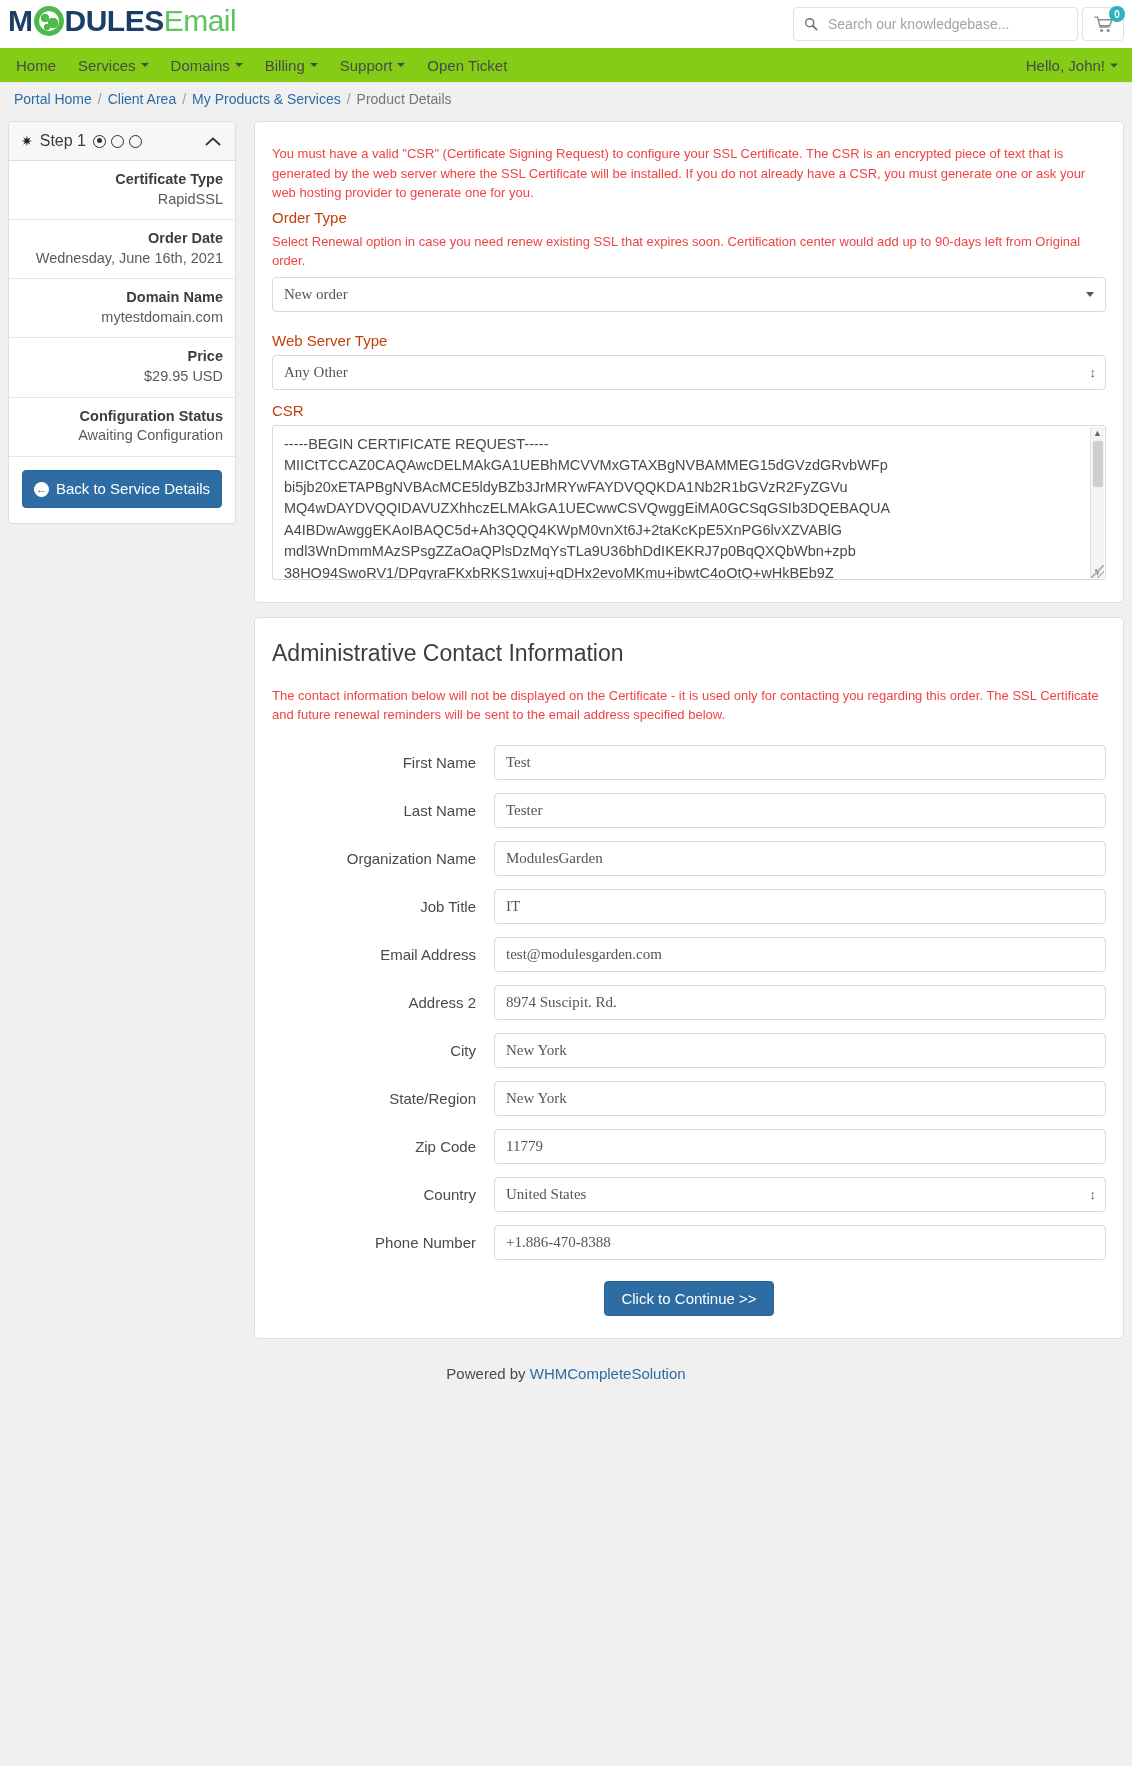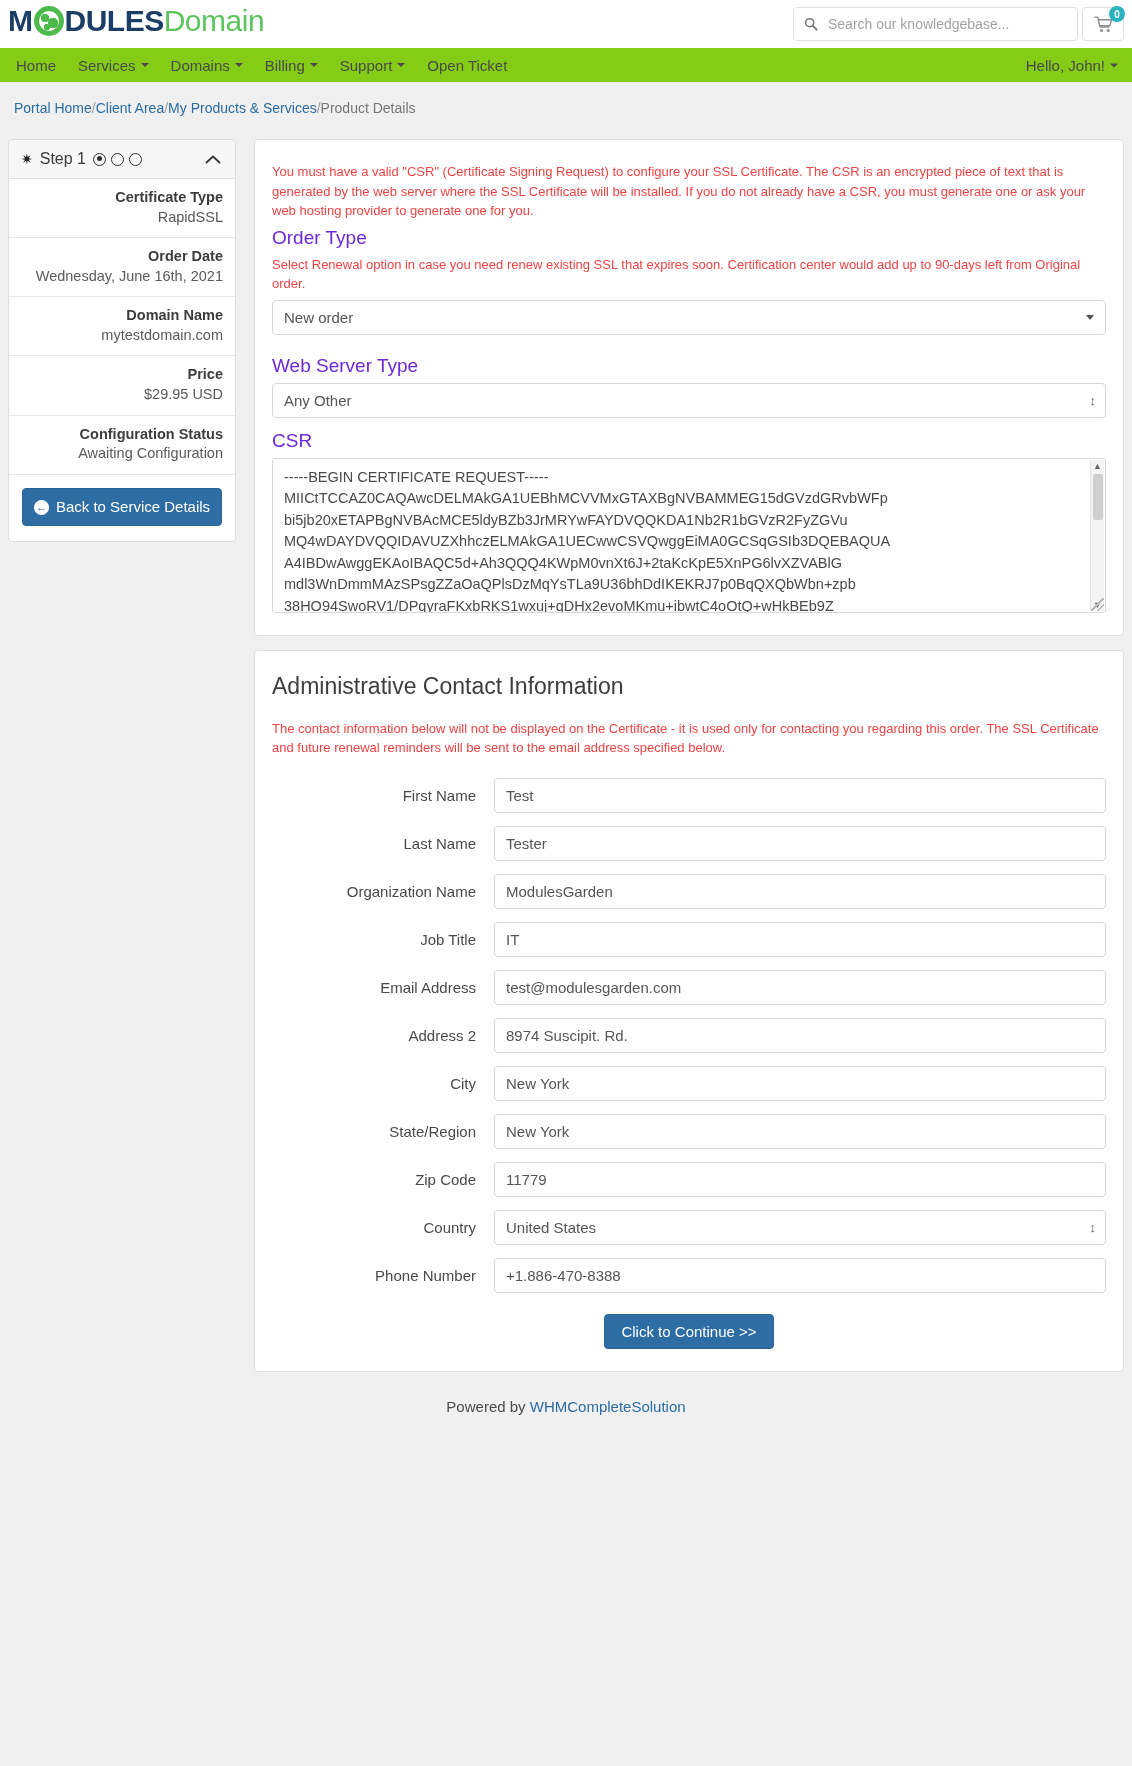--- a/index.html
+++ b/index.html
@@ -141,24 +141,25 @@
     display: flex;
     align-items: center;
     font-size: 15px;
     color: #4a4a4a;
     cursor: pointer;
   }
 
   
   .breadcrumb {
     background: #f0f0f0;
-    padding: 17px 14px;
+    padding: 8px 14px;
     font-size: 14px;
     color: #757575;
     display: flex;
+    gap: 6px;
     align-items: center;
   }
   .breadcrumb a { color: #2b6ca3; text-decoration: none; cursor: pointer; }
   .breadcrumb .sep { color: #9b9b9b; }
   .breadcrumb .current { color: #757575; }
 
   
   .page {
     display: flex;
     align-items: flex-start;
@@ -272,32 +273,32 @@
     color: #3d3d3d;
     margin: 0 0 19px 0;
   }
   .card p {
     margin: 0 0 6px 0;
     font-size: 13px;
     line-height: 1.5;
     color: #ef4444;
   }
   .field-label-block {
-    font-size: 19px;
-    color: #6d28d9;
+    font-size: 15px;
+    color: #c2410c;
     margin: 0 0 6px 0;
   }
   .form-select, .form-input {
     width: 100%;
     height: 35px;
     border: 1px solid #d8d8d8;
     border-radius: 4px;
     background: #fff;
     padding: 6px 28px 6px 11px;
-    font-family: Liberation Sans, sans-serif;
+    font-family: Liberation Serif, serif;
     font-size: 15px;
     color: #555;
     outline: none;
     appearance: none;
     -webkit-appearance: none;
   }
   .select-wrap { position: relative; }
   .select-wrap.chev::after {
     content: "";
     position: absolute;
@@ -412,21 +413,21 @@
   .footer a { color: #2b6ca3; text-decoration: none; cursor: pointer; }
 </style>
 </head>
 <body>
 
 <div class="top-header">
   <div class="logo">
     <span class="m-blue">M</span>
       <span class="globe"></span>
       <span class="m-blue">DULES</span>
-      <span class="garden">Domain</span>
+      <span class="garden">Email</span>
   </div>
 
   <div class="search-wrap">
     <span class="search-icon">
       <svg width="14" height="14" viewBox="0 0 16 16">
           <circle cx="6.5" cy="6.5" r="4.6" fill="none" stroke="#777" stroke-width="1.8"></circle>
           <line x1="10" y1="10" x2="14.5" y2="14.5" stroke="#777" stroke-width="2.1" stroke-linecap="round"></line>
         </svg>
     </span>
     <input class="search-input" type="text" placeholder="Search our knowledgebase..." style="">

